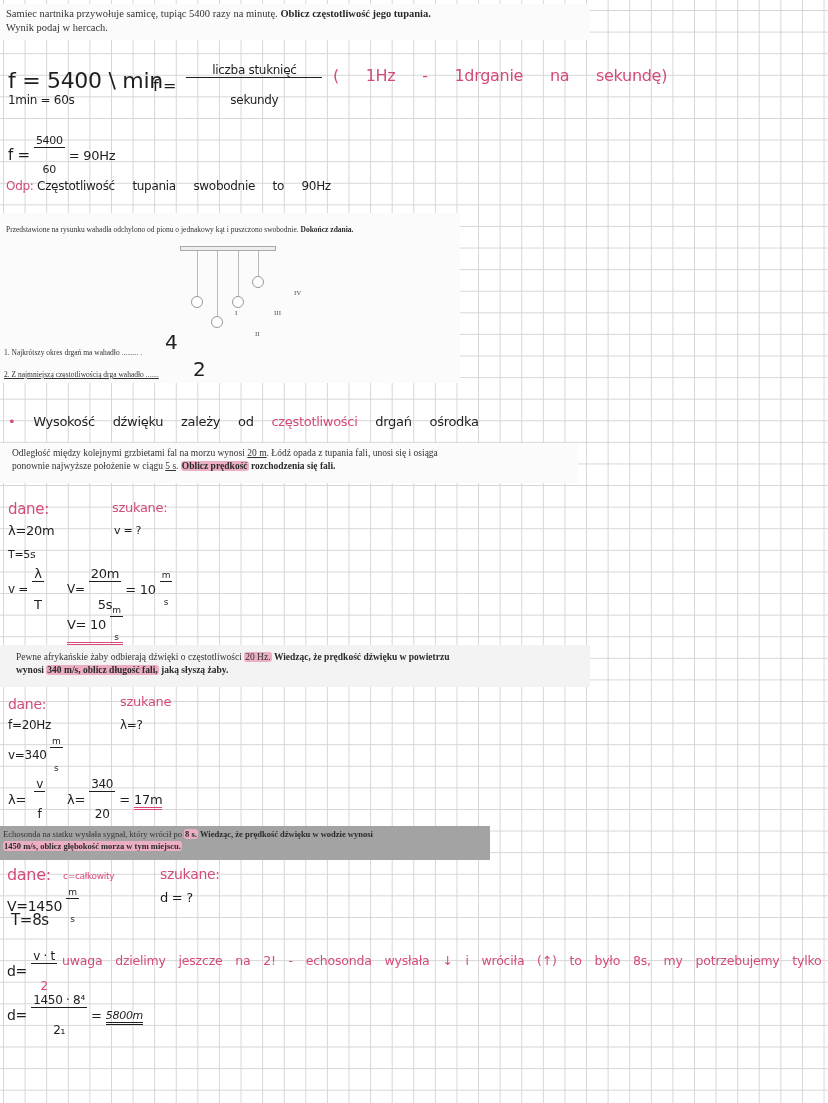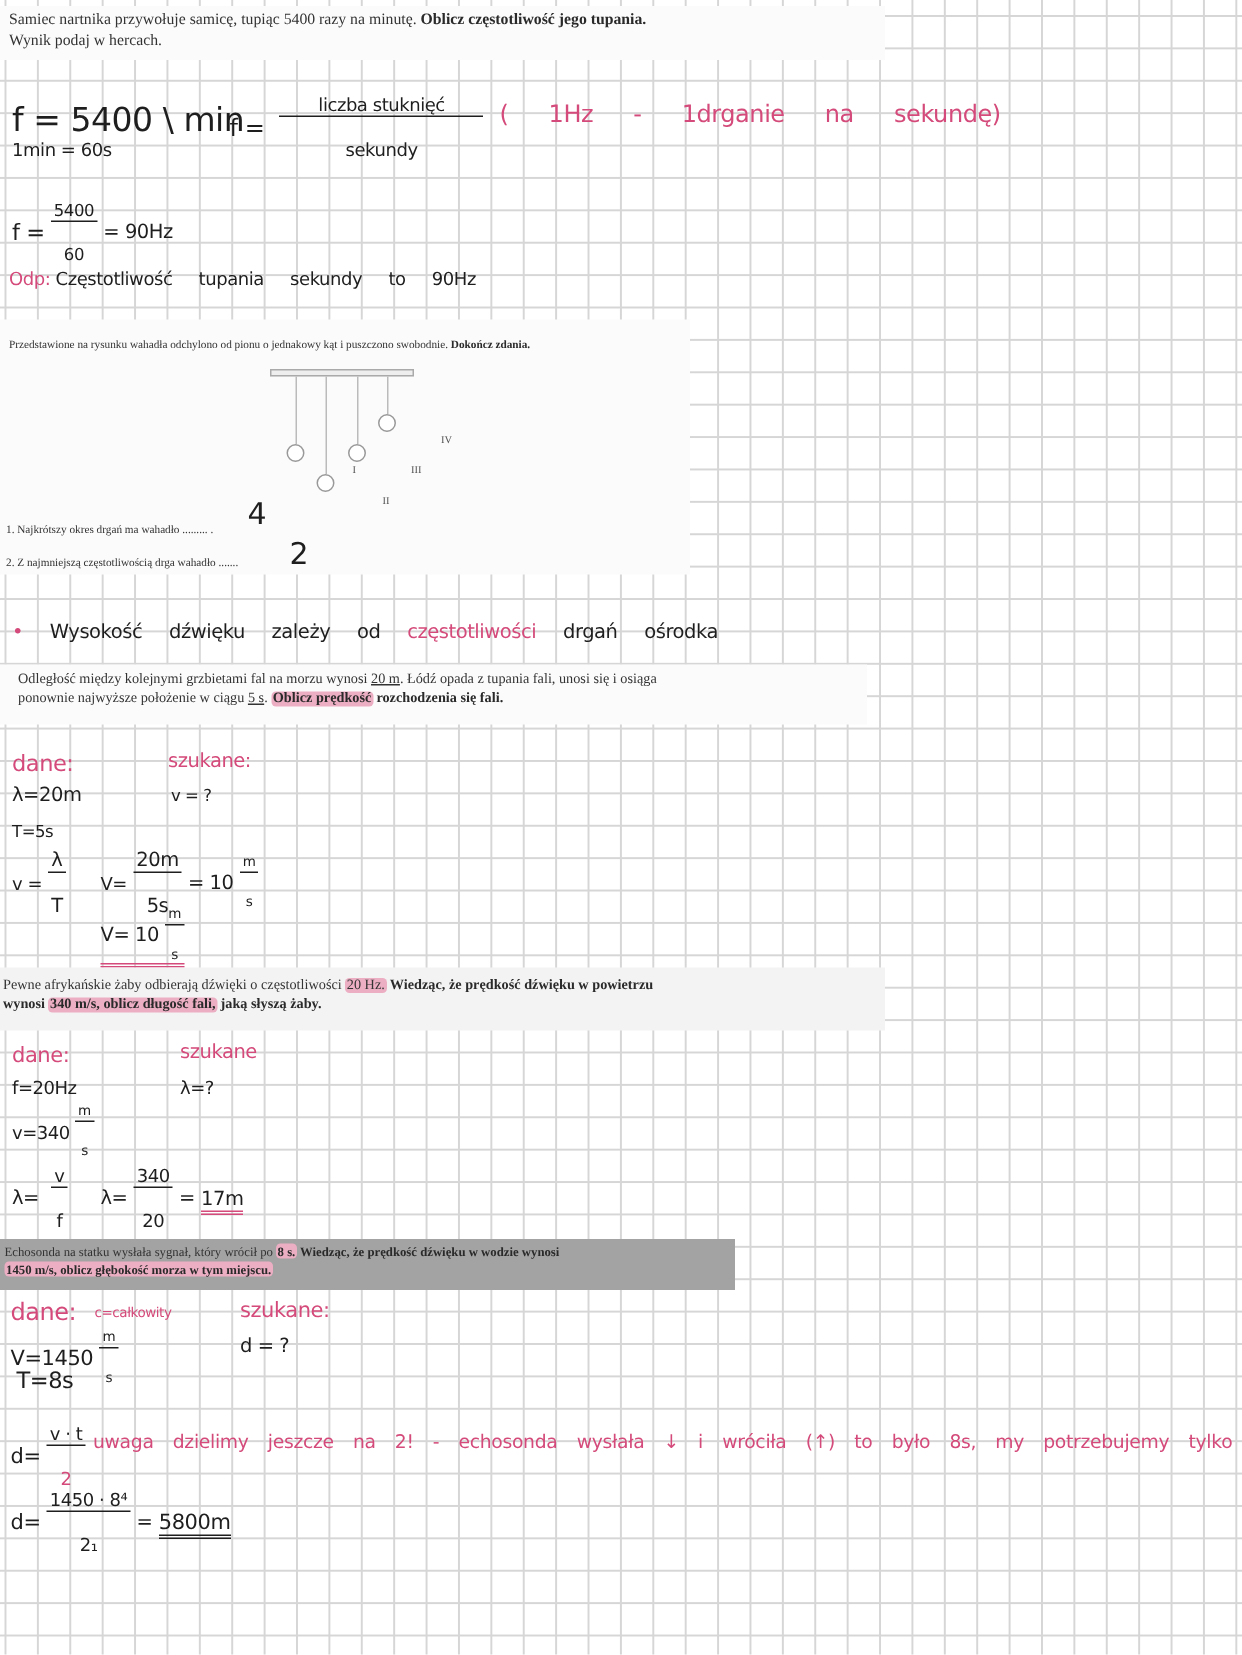--- a/index.html
+++ b/index.html
@@ -56,21 +56,21 @@
   <span style="font-size:15px;vertical-align:middle;">f =</span>
   <span class="frac" style="font-size:11px;">
     <span class="num">5400</span>
     <span class="den">60</span>
   </span>
   <span style="font-size:13px;vertical-align:middle;">= 90Hz</span>
 </div>
 
 <div class="hw" style="left:6px;top:179px;font-size:12px;">
   <span class="pink">Odp:</span>
-  <span style="word-spacing:14px;">Częstotliwość tupania sekundy to 90Hz</span>
+  <span style="word-spacing:14px;">Częstotliwość tupania swobodnie to 90Hz</span>
 </div>
 
 <div class="printed" style="left:0;top:213px;width:460px;height:170px;font-size:7.5px;line-height:10px;padding:12px 6px;box-sizing:border-box;">
   <span>Przedstawione na rysunku wahadła odchylono od pionu o jednakowy kąt i puszczono swobodnie.</span>
   <b>Dokończ zdania.</b>
 </div>
 
 <div style="position:absolute;left:180px;top:246px;width:100px;height:100px;">
   <div style="position:absolute;left:0;top:0;width:94px;height:3px;border:1px solid #aaa;background:#eee;"></div>
   <div class="pend" style="left:17px;top:5px;height:45px;"></div>
@@ -84,21 +84,21 @@
   <div class="roman" style="left:54px;top:63px;">III</div>
   <div class="pend" style="left:78px;top:5px;height:25px;"></div>
   <div class="bob" style="left:72px;top:30px;"></div>
   <div class="roman" style="left:74px;top:43px;">IV</div>
 </div>
 
 <div class="printed" style="left:4px;top:346px;font-size:7.5px;background:transparent;">
   <span>1. Najkrótszy okres drgań ma wahadło ......... .</span>
 </div>
 <div class="hw" style="left:165px;top:330px;font-size:20px;">4</div>
-<div class="printed" style="left:4px;top:368px;font-size:7.5px;background:transparent;">
+<div class="printed" style="left:4px;top:368px;font-size:7.5px;background:transparent;text-decoration:underline;">
   <span>2. Z najmniejszą częstotliwością drga wahadło .......</span>
 </div>
 <div class="hw" style="left:193px;top:357px;font-size:20px;">2</div>
 
 <div class="hw" style="left:8px;top:414px;font-size:13px;word-spacing:14px;">
   <span class="pink">•</span>
   <span>Wysokość dźwięku zależy od</span>
   <span class="pink">częstotliwości</span>
   <span>drgań ośrodka</span>
 </div>
@@ -138,21 +138,21 @@
   </span>
 </div>
 <div class="hw dbl" style="left:67px;top:606px;">
   <span style="font-size:13px;vertical-align:middle;">V= 10</span>
   <span class="frac small">
     <span class="num">m</span>
     <span class="den">s</span>
   </span>
 </div>
 
-<div class="printed" style="left:0;top:645px;width:590px;height:42px;font-size:9.5px;line-height:13px;padding:6px 2px;box-sizing:border-box;background:#f3f3f3;">
+<div class="printed" style="left:0;top:645px;width:590px;height:42px;font-size:9.5px;line-height:13px;padding:6px 16px;box-sizing:border-box;background:#f3f3f3;">
   <span>Pewne afrykańskie żaby odbierają dźwięki o częstotliwości</span>
   <span class="hl">20 Hz.</span>
   <b>Wiedząc, że prędkość dźwięku w powietrzu</b><br>
   <b>wynosi</b>
   <b class="hl">340 m/s, oblicz długość fali,</b>
   <b>jaką słyszą żaby.</b>
 </div>
 
 <div class="hw pink" style="left:8px;top:696px;font-size:14px;">dane:</div>
 <div class="hw pink" style="left:120px;top:694px;font-size:13px;">szukane</div>
@@ -212,14 +212,14 @@
 </div>
 <div class="hw pink" style="left:62px;top:953px;font-size:12.5px;word-spacing:9px;letter-spacing:-0.2px;">uwaga dzielimy jeszcze na 2! - echosonda wysłała ↓ i wróciła (↑) to było 8s, my potrzebujemy tylko ↓</div>
 
 <div class="hw" style="left:7px;top:994px;">
   <span style="font-size:14px;vertical-align:middle;">d=</span>
   <span class="frac" style="font-size:12px;">
     <span class="num">1450 · 8⁴</span>
     <span class="den">2₁</span>
   </span>
   <span style="font-size:13px;vertical-align:middle;">=</span>
-  <span class="dbl" style="font-size:14px;vertical-align:middle;border-bottom-color:#1e1e1e;">5800m</span>
+  <span class="dbl" style="font-size:11px;vertical-align:middle;border-bottom-color:#1e1e1e;font-style:italic;">5800m</span>
 </div>
 
 </body></html>

